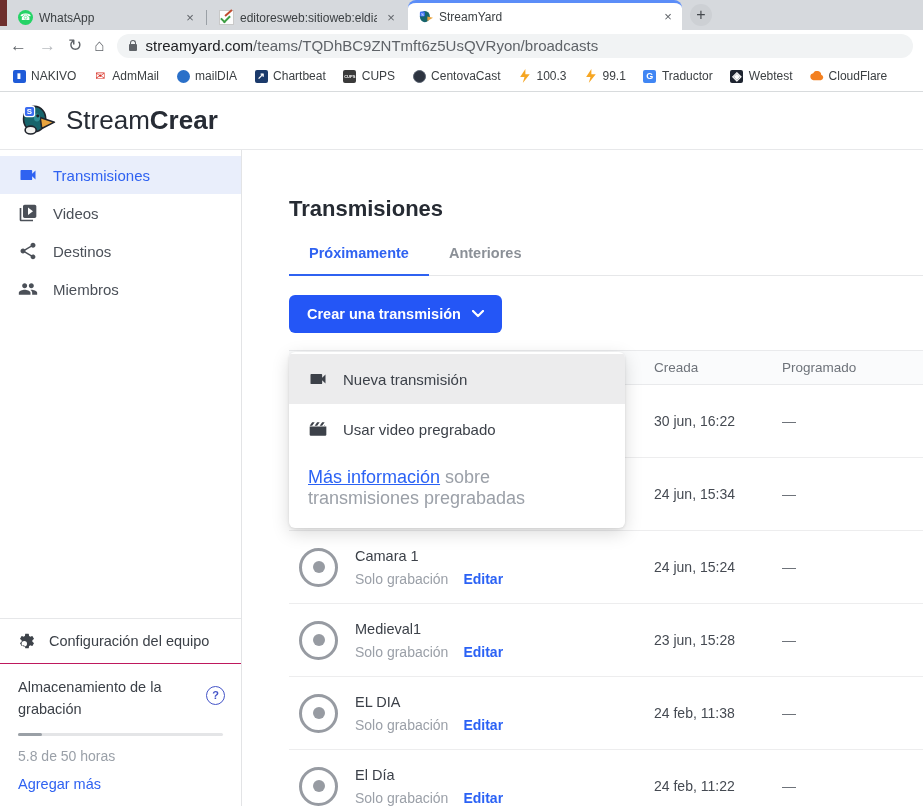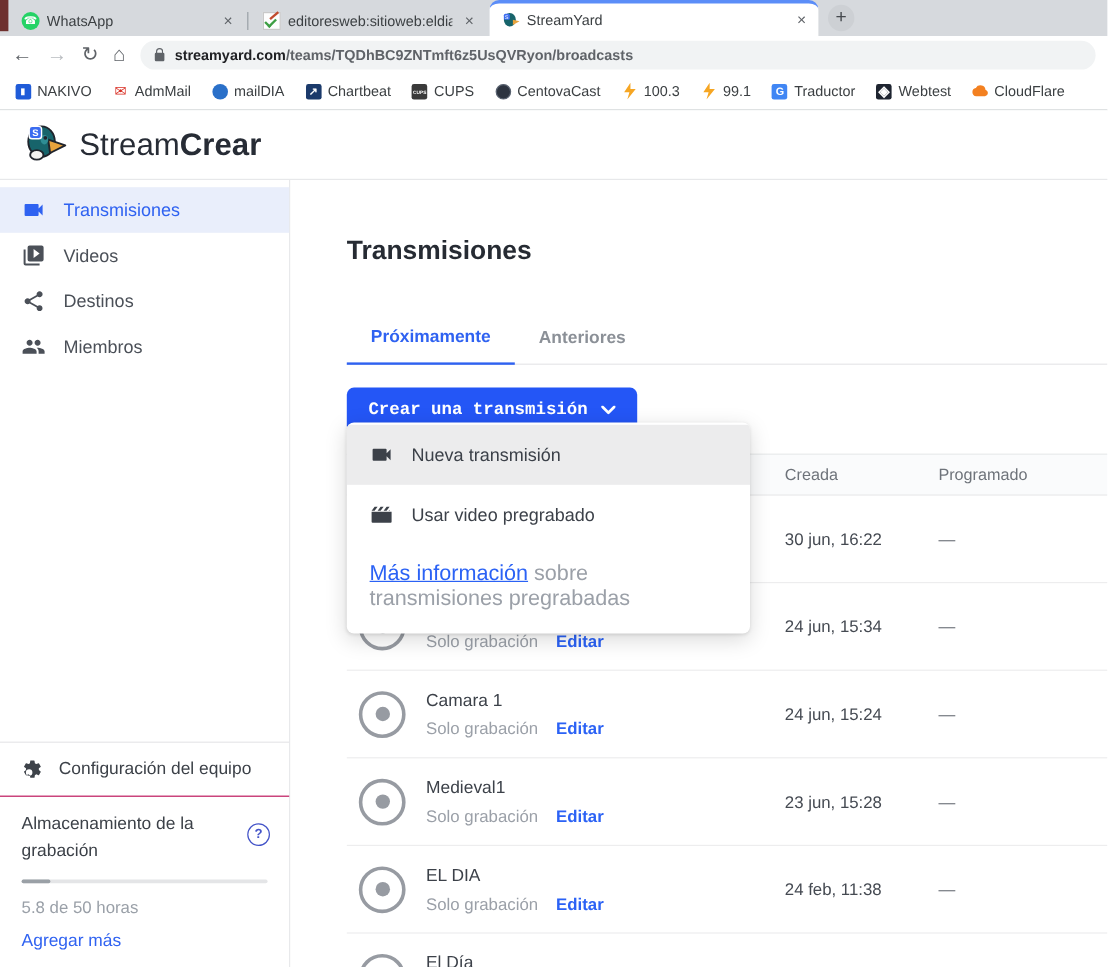--- a/index.html
+++ b/index.html
@@ -22,21 +22,21 @@
   .fav-ed{width:13px;height:13px;background:#fdfdfd;border:1px solid #c9c9c9;position:relative;}
   .fav-ed::before{content:"";position:absolute;left:1px;top:4px;width:7px;height:4px;border-left:2px solid #3d9e43;border-bottom:2px solid #3d9e43;transform:rotate(-45deg);}
   .fav-ed::after{content:"";position:absolute;right:0;top:1px;width:9px;height:2px;background:#c14b2e;transform:rotate(-40deg);}
 
   .navbar{height:31px;background:#fff;display:flex;align-items:center;padding:0 10px;gap:12px;}
   .navicon{font-size:17px;color:#5f6368;line-height:1;}
   .navicon.disabled{color:#b9bcc0;}
   .urlbar{flex:1;height:24px;background:#f1f3f4;border-radius:13px;display:flex;align-items:center;padding:0 12px;gap:9px;}
   .lock{width:8px;height:7px;background:#5f6368;border-radius:1px;position:relative;margin-top:4px;}
   .lock::before{content:"";position:absolute;left:1px;top:-4px;width:4px;height:4px;border:1.5px solid #5f6368;border-bottom:none;border-radius:3px 3px 0 0;}
-  .url{font-size:12px;color:#202124;white-space:nowrap;overflow:hidden;font-weight:bold;}
+  .url{font-size:15px;color:#202124;white-space:nowrap;overflow:hidden;}
   .url .path{color:#5f6368;}
 
   .bookmarks{height:30px;background:#fff;border-bottom:1px solid #d8dbdd;display:flex;align-items:center;
              padding:0 12px;gap:17px;font-size:12px;color:#3c4043;}
   .bm{display:flex;align-items:center;gap:5px;white-space:nowrap;}
   .bmi{width:14px;height:14px;display:inline-flex;align-items:center;justify-content:center;flex:0 0 14px;}
   .bi-sq{width:13px;height:13px;border-radius:2px;display:inline-flex;align-items:center;justify-content:center;color:#fff;font-weight:bold;}
   .bi-ci{width:13px;height:13px;border-radius:50%;}
 
   
@@ -56,25 +56,25 @@
   .helpq{position:absolute;right:16px;top:22px;width:17px;height:17px;border:1.5px solid #4454c8;border-radius:50%;
          color:#4454c8;font-size:11px;font-weight:bold;text-align:center;line-height:17px;}
   .progress{height:3px;background:#e4e5e7;border-radius:2px;margin:13px 0 10px;}
   .progress .fill{height:3px;background:#9aa0a6;border-radius:2px;width:12%;}
   .usage{color:#9aa0a8;font-size:14px;}
   .addmore{color:#2f62f1;font-size:14.5px;margin-top:7px;padding-bottom:10px;cursor:pointer;}
 
   
   .main{flex:1;position:relative;padding-left:47px;box-sizing:border-box;overflow:hidden;background:#fff;}
   .pagetitle{margin-top:46px;font-size:22px;font-weight:700;color:#262b33;}
-  .tabsrow{display:flex;margin-top:51px;border-bottom:1px solid #e6e7e9;align-items:center;}
+  .tabsrow{display:flex;margin-top:23px;border-bottom:1px solid #e6e7e9;}
   .tabitem{font-size:14.5px;font-weight:700;color:#8b9097;padding:0 20px 13px;cursor:default;}
   .tabitem.active{color:#2f62f1;border-bottom:2px solid #2f62f1;margin-bottom:-1px;}
   .createbtn{margin-top:19px;background:#2456f6;color:#fff;font-size:14.5px;font-weight:700;border:none;
-             border-radius:6px;padding:11px 18px;display:inline-flex;align-items:center;gap:11px;cursor:pointer;font-family:Liberation Mono, monospace;}
+             border-radius:6px;padding:11px 18px;display:inline-flex;align-items:center;gap:11px;cursor:pointer;}
   .btable{margin-top:17px;}
   .thead,.trow{display:grid;grid-template-columns:365px 128px 1fr;align-items:center;}
   .thead{height:33px;background:#fafbfc;border-top:1px solid #e9eaec;border-bottom:1px solid #e9eaec;
          font-size:13.5px;color:#6e737a;}
   .trow{height:72px;border-bottom:1px solid #ededee;font-size:14px;}
   .cellname{display:flex;align-items:center;gap:17px;padding-left:10px;}
   .rec{width:33px;height:33px;border:3px solid #979ba2;border-radius:50%;position:relative;flex:0 0 33px;}
   .rec::after{content:"";width:12px;height:12px;background:#979ba2;border-radius:50%;position:absolute;top:50%;left:50%;transform:translate(-50%,-50%);}
   .bname{color:#3c4149;font-size:14.5px;margin-bottom:7px;}
   .bsub{color:#9ba0a8;font-size:14px;display:flex;gap:15px;}

